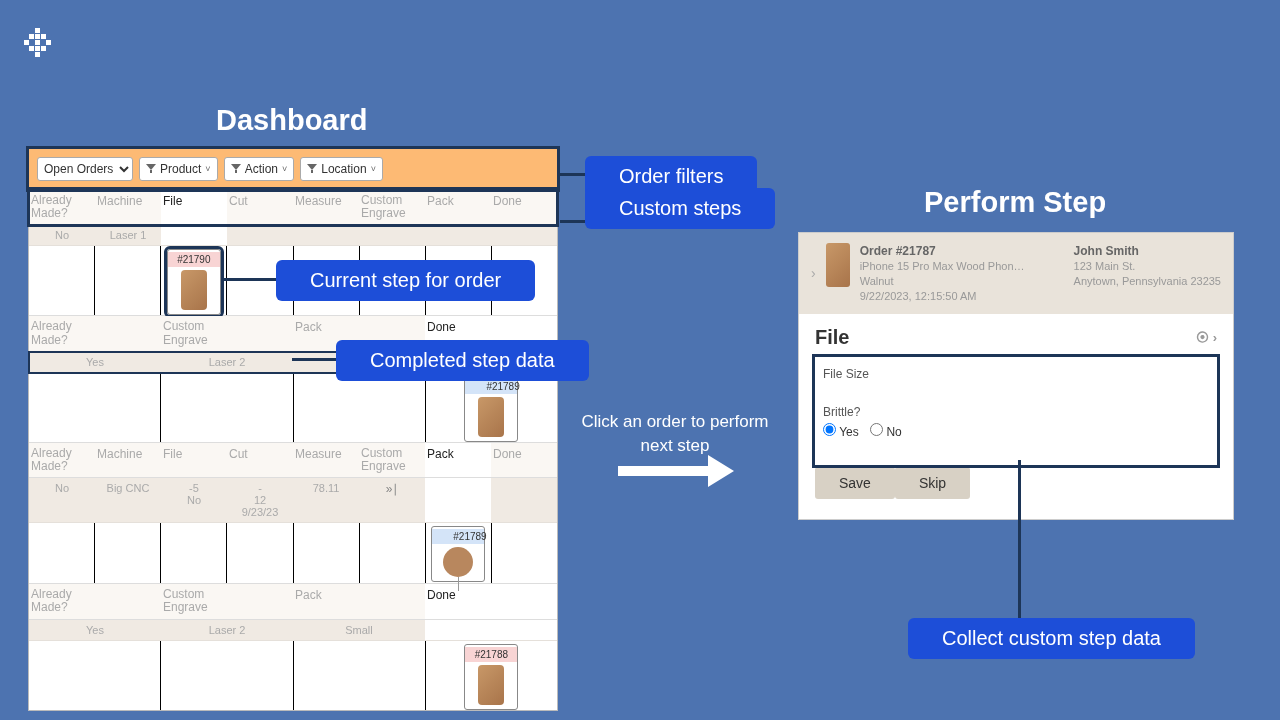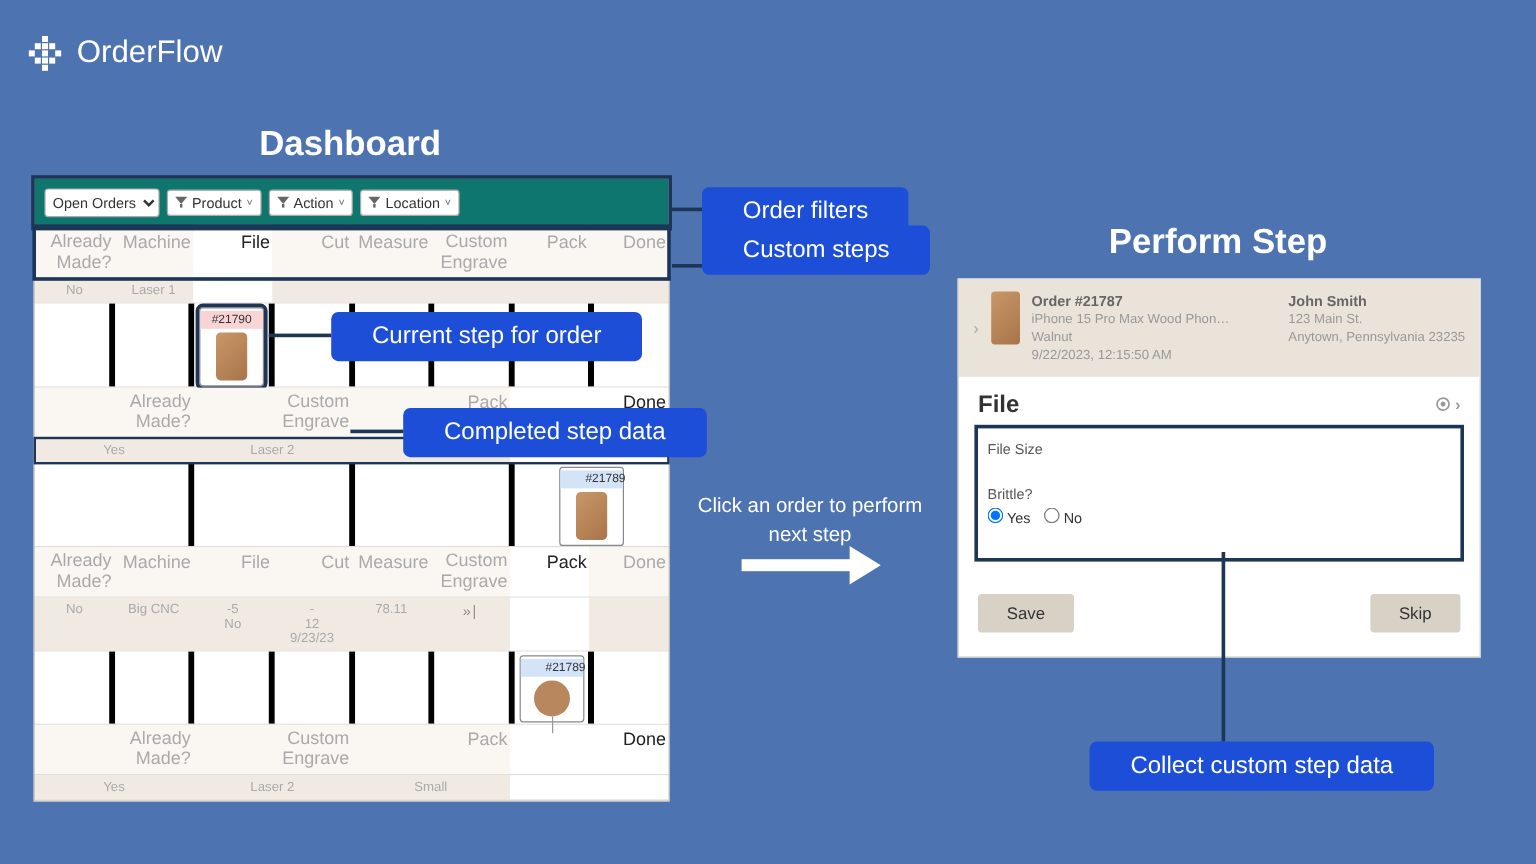--- a/index.html
+++ b/index.html
@@ -34,23 +34,22 @@
   .dashboard {
     position: absolute;
     top: 148px; left: 28px;
     width: 530px;
     background: #f4eee8;
     border: 1px solid #bbb;
   }
   .filters {
     display: flex; gap: 6px;
     padding: 8px 8px;
-    background: #0f766e;
+    background: #fdba74;
     outline: 3px solid #1d3557;
-    align-items: center;
   }
   .filters select, .filters .filter-btn, .filters input {
     font-size: 12px;
     padding: 3px 6px;
     border: 1px solid #aaa;
     border-radius: 3px;
     background: #fff;
     color: #333;
     display: flex; align-items: center; gap: 4px;
   }
@@ -69,22 +68,22 @@
   }
   .caret { font-size: 9px; color: #666; }
 
   .steps-row {
     display: flex;
     border-top: 1px solid #ddd;
     border-bottom: 1px solid #ddd;
   }
   .steps-row.hl { outline: 3px solid #1d3557; outline-offset: -1px; }
   .step-cell {
-    flex: 1; text-align: right;
-    font-size: 15px; color: #aaa;
+    flex: 1; text-align: left;
+    font-size: 12px; color: #aaa;
     padding: 4px 2px;
     background: #faf7f3;
   }
   .step-cell.two-line { line-height: 1.1; }
   .step-cell.active { color: #222; background: #fff; }
 
   .data-row {
     display: flex;
     border-bottom: 1px solid #e5e0da;
   }
@@ -96,21 +95,21 @@
     min-height: 20px;
   }
   .data-cell.active { background: #fff; }
   .data-row.compl { outline: 2px solid #1d3557; outline-offset: -1px; }
 
   .order-slot {
     display: flex;
     min-height: 60px;
   }
   .order-slot .slot {
-    flex: 1; border-right: 5px solid #000000;
+    flex: 1; border-right: 1px solid #000000;
     background: #fff;
     display: flex; justify-content: center; align-items: flex-start;
     padding-top: 3px;
   }
   .order-slot .slot:last-child { border-right: none; }
   .order-card {
     border: 1px solid #888;
     border-radius: 3px;
     background: #fff;
     width: 54px;
@@ -211,22 +210,22 @@
   }
   .flabel { font-size: 12px; color: #555; margin-bottom: 4px; }
   .fsel {
     width: 100%; font-size: 13px;
     padding: 5px 6px; border: 1px solid #888; border-radius: 2px;
     background: #fff;
   }
   .radios { margin-top: 24px; font-size: 12px; color: #555; }
   .radios label { margin-right: 8px; color: #333; }
   .pbtns {
-    display: flex; justify-content: space-between;
-    margin-top: 30px;
+    display: flex; 
+    margin-top: 2px;
   }
   .pbtn {
     font-size: 14px; padding: 8px 24px;
     border: none; border-radius: 3px;
     background: #d8d1c5; color: #333;
   }
 </style>
 </head>
 <body>
 
@@ -237,21 +236,20 @@
       <span style="top:6px;left:11px"></span>
       <span style="top:6px;left:17px"></span>
     <span style="top:12px;left:0"></span>
       <span style="top:12px;left:11px"></span>
       <span style="top:12px;left:22px"></span>
     <span style="top:18px;left:5px"></span>
       <span style="top:18px;left:11px"></span>
       <span style="top:18px;left:17px"></span>
     <span style="top:24px;left:11px"></span>
   </div>
-  <span>OrderFlow</span>
 </div>
 
 <div class="dash-title">Dashboard</div>
 <div class="perform-title">Perform Step</div>
 
 <div class="dashboard">
   <div class="filters">
     <select><option>Open Orders</option></select>
     <div class="filter-btn">
         <span class="funnel"></span>
@@ -368,20 +366,31 @@
         <div class="step-cell two-line">Custom<br>Engrave</div>
         <div class="step-cell">Pack</div>
         <div class="step-cell active">Done</div>
       </div>
       <div class="data-row">
         <div class="data-cell">Yes</div>
         <div class="data-cell">Laser 2</div>
         <div class="data-cell">Small</div>
         <div class="data-cell active"></div>
       </div>
+      <div class="order-slot">
+        <div class="slot"></div>
+        <div class="slot"></div>
+        <div class="slot"></div>
+        <div class="slot">
+          <div class="order-card red">
+            <div class="oid">#21788</div>
+            <div class="thumb"></div>
+          </div>
+        </div>
+      </div>
     </div>
 </div>
 
 <div class="callout" style="top:156px;left:585px">Order filters</div>
 <div class="cline" style="top:173px;left:560px;width:25px;height:3px"></div>
 
 <div class="callout" style="top:188px;left:585px">Custom steps</div>
 <div class="cline" style="top:220px;left:560px;width:25px;height:3px"></div>
 
 <div class="callout" style="top:260px;left:276px">Current step for order</div>

